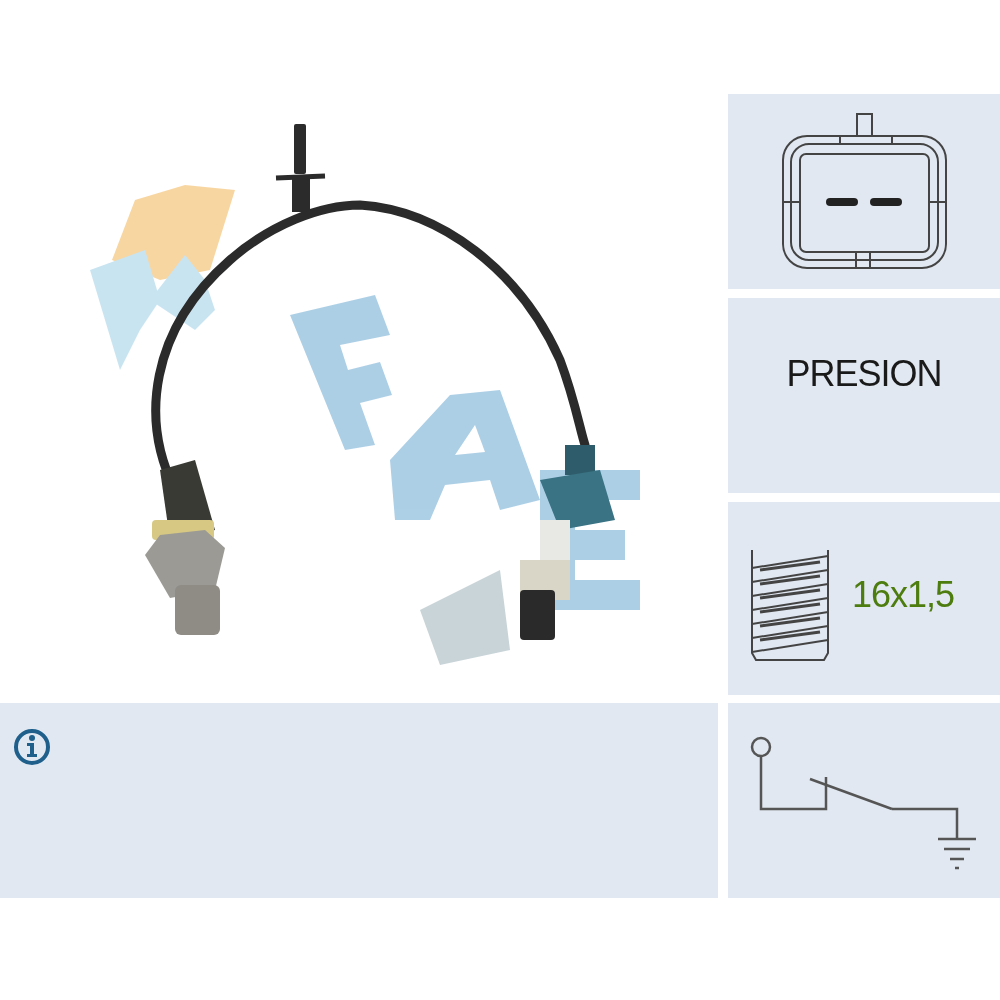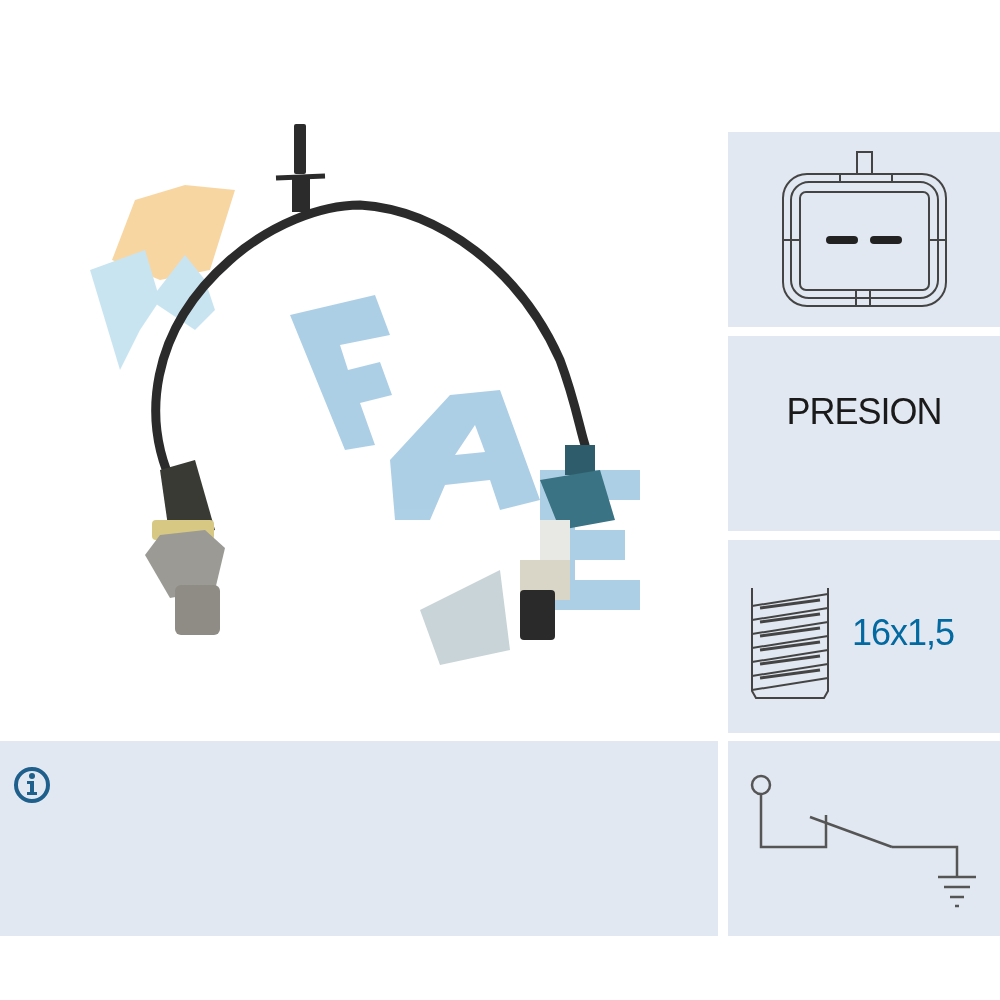--- a/index.html
+++ b/index.html
@@ -1,26 +1,26 @@
 <!DOCTYPE html>
 <html><head>
 <meta charset="utf-8">
 <style>
   html,body{margin:0;padding:0;background:#ffffff;}
   body{width:1000px;height:1000px;position:relative;overflow:hidden;font-family:"Liberation Sans",sans-serif;}
-  .panel{position:absolute;background:#e1e8f1;margin-top:38px;}
+  .panel{position:absolute;background:#e1e8f1;}
   .photo{position:absolute;left:0;top:94px;width:718px;height:600px;}
   .info-panel{left:0;top:703px;width:718px;height:195px;}
   .spec{left:728px;width:272px;}
   .p-connector{top:94px;height:195px;}
   .p-pressure{top:298px;height:195px;}
   .p-thread{top:502px;height:193px;}
   .p-circuit{top:703px;height:195px;}
   .pressure-text{position:absolute;left:0;right:0;top:54px;text-align:center;color:#1a1a1a;font-size:36px;line-height:44px;letter-spacing:-1px;}
-  .thread-text{position:absolute;left:124px;top:72px;color:#0369a1;font-size:36px;letter-spacing:-1px;}
+  .thread-text{position:absolute;left:124px;top:72px;color:#4d7c0f;font-size:36px;letter-spacing:-1px;}
   .info-icon{position:absolute;left:12px;top:24px;}
   svg{display:block;}
 </style>
 </head>
 <body>
 
 <div class="photo">
   <svg width="718" height="600" viewBox="0 94 718 600">
 
     <g opacity="0.95">

